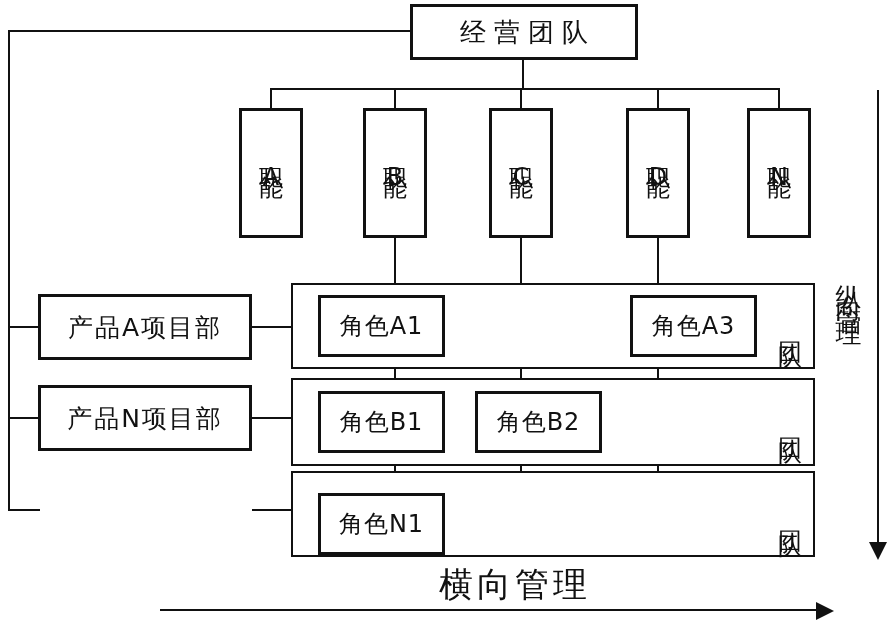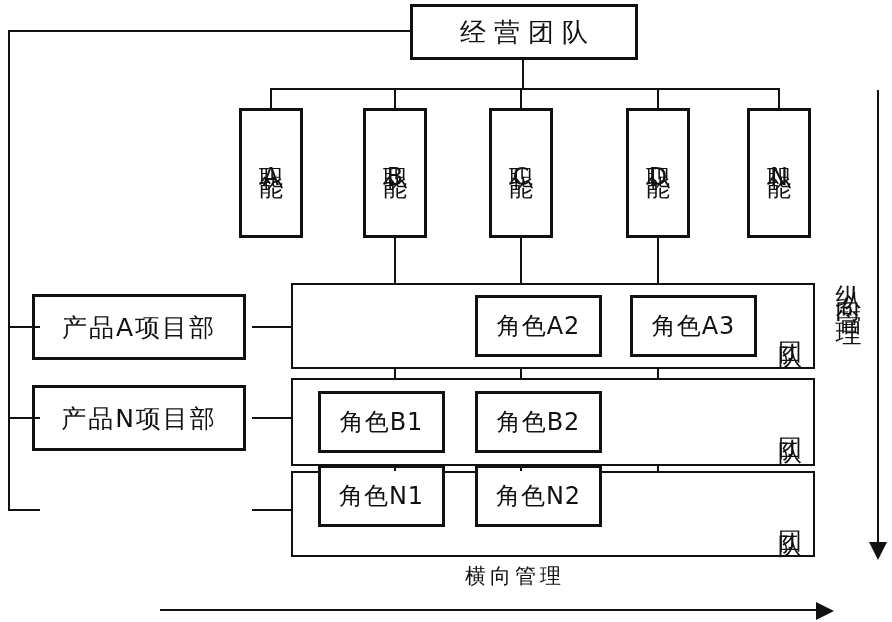--- a/index.html
+++ b/index.html
@@ -6,36 +6,36 @@
   #canvas{
     position:relative;width:892px;height:622px;background:#fff;overflow:hidden;
     font-family:"DejaVu Sans","Liberation Sans",sans-serif;color:#111;
   }
   .box{position:absolute;background:#fff;border:3px solid #111;
     display:flex;align-items:center;justify-content:center;box-sizing:border-box;}
   .mgmt{left:410px;top:4px;width:228px;height:56px;font-size:26px;letter-spacing:8px;text-indent:8px;}
   .func{width:64px;height:130px;top:108px;font-size:24px;}
   .func span{writing-mode:vertical-lr;text-orientation:upright;letter-spacing:7px;line-height:1;}
   .f-a{left:239px}.f-b{left:363px}.f-c{left:489px}.f-d{left:626px}.f-n{left:747px}
-  .prod{left:32px;width:214px;height:66px;font-size:25px;letter-spacing:2px;}
+  .prod{left:38px;width:214px;height:66px;font-size:25px;letter-spacing:2px;}
   .p-a{top:294px}.p-b{top:385px}.p-n{top:477px}
   .rowbox{position:absolute;left:291px;width:524px;background:#fff;border:2px solid #111;box-sizing:border-box;}
   .row-a{top:283px;height:86px}.row-b{top:378px;height:88px}.row-n{top:471px;height:86px}
   .role{width:127px;height:62px;font-size:24px;letter-spacing:1px;}
   .r1{left:318px}.r2{left:475px}.r3{left:630px}
-  .ra{top:295px}.rb{top:391px}.rn{top:465px}
+  .ra{top:295px}.rb{top:391px}.rn{top:493px}
   .team{position:absolute;left:768px;width:44px;font-size:24px;text-align:center;line-height:30px;
     display:flex;align-items:center;justify-content:center;}
   .team span{writing-mode:vertical-lr;text-orientation:upright;letter-spacing:4px;line-height:1;}
   .t-a{top:290px;height:72px}.t-b{top:386px;height:72px}.t-n{top:479px;height:72px}
   .line{position:absolute;background:#111;}
   .vaxis{position:absolute;left:836px;top:264px;width:34px;font-size:26px;
     writing-mode:vertical-lr;text-orientation:upright;letter-spacing:12px;line-height:1;}
   .haxis{position:absolute;left:420px;top:562px;width:190px;text-align:center;
-    font-size:21px;letter-spacing:4px;}
+    font-size:34px;letter-spacing:4px;}
   .arrowhead-down{position:absolute;left:869px;top:542px;width:0;height:0;
     border-left:9px solid transparent;border-right:9px solid transparent;border-top:18px solid #111;}
   .arrowhead-right{position:absolute;left:816px;top:602px;width:0;height:0;
     border-top:9px solid transparent;border-bottom:9px solid transparent;border-left:18px solid #111;}
 </style>
 </head>
 <body>
 
 <div id="canvas">
 
@@ -63,39 +63,36 @@
       <span>产品A项目部</span>
     </div>
   <div class="box prod p-b">
       <span>产品N项目部</span>
     </div>
 
   <div class="rowbox row-a"></div>
   <div class="rowbox row-b"></div>
   <div class="rowbox row-n"></div>
 
-  <div class="box role r2 ra">
-      <span>角色A2</span>
+  <div class="box role r1 ra">
+      <span>角色A1</span>
     </div>
   <div class="box role r3 ra">
       <span>角色A3</span>
     </div>
 
   <div class="box role r1 rb">
       <span>角色B1</span>
     </div>
   <div class="box role r2 rb">
       <span>角色B2</span>
     </div>
 
   <div class="box role r1 rn">
       <span>角色N1</span>
-    </div>
-  <div class="box role r2 rn">
-      <span>角色N2</span>
     </div>
 
   <div class="team t-a">
       <span>团队</span>
     </div>
   <div class="team t-b">
       <span>团队</span>
     </div>
   <div class="team t-n">
       <span>团队</span>

